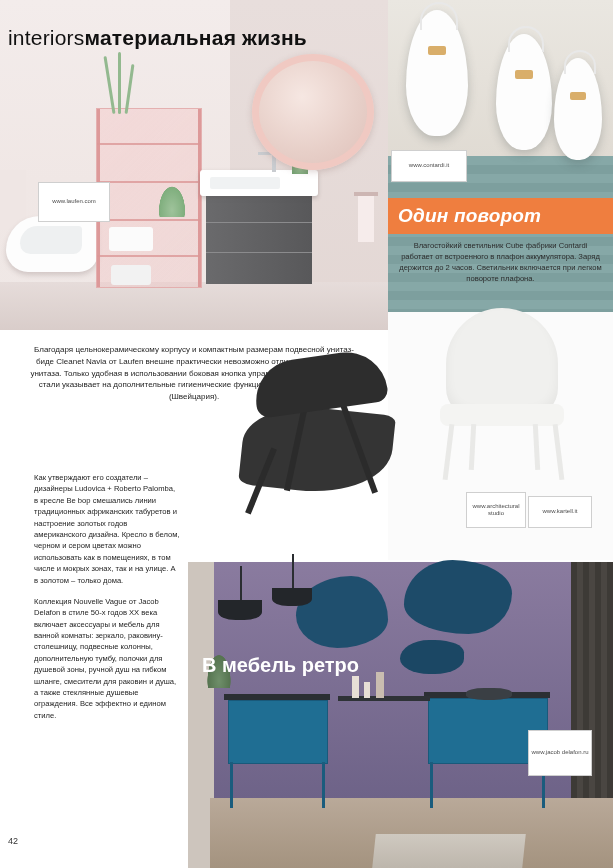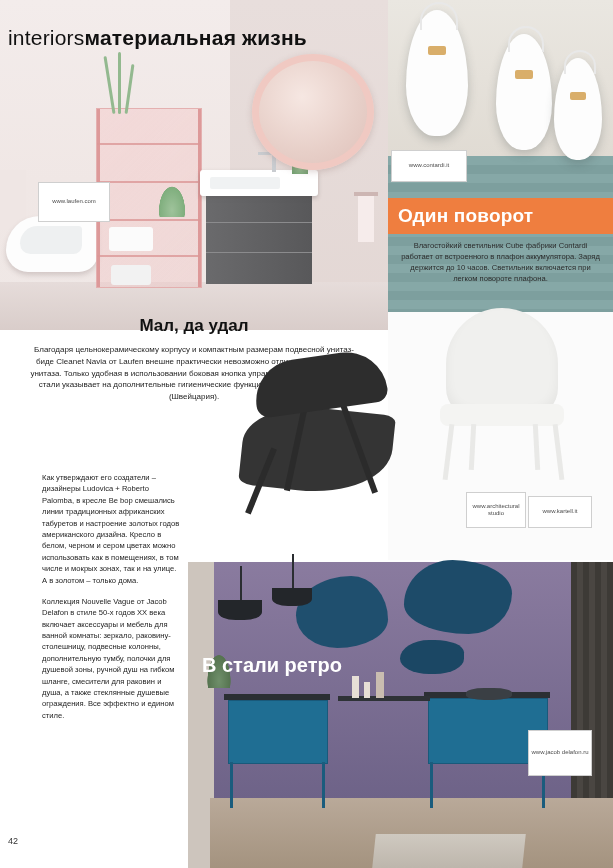--- a/index.html
+++ b/index.html
@@ -115,20 +115,21 @@
   .lamp-handle{position:absolute;border:2px solid #e8e8e8;border-bottom:none;border-radius:22px 22px 0 0;}
   .lamp-a .lamp-handle{left:14px;top:-8px;width:34px;height:26px;}
   .lamp-b .lamp-handle{left:12px;top:-8px;width:32px;height:24px;}
   .lamp-c .lamp-handle{left:10px;top:-8px;width:28px;height:22px;}
   .wm-contardi{left:391px;top:150px;width:70px;height:26px;}
 
   
   .banner-orange{
     position:absolute;left:388px;top:198px;width:225px;height:36px;
     background:#ef7e3f;
+    font-style:italic;
   }
   .banner-orange h2{
     margin:0;font-size:19px;line-height:36px;color:#ffffff;font-weight:700;
     padding-left:10px;letter-spacing:.2px;
   }
   .banner-text{
     position:absolute;left:388px;top:236px;width:225px;height:76px;
     font-size:7.6px;line-height:1.45;color:#2b2b2b;text-align:center;
     padding:4px 10px 0 10px;box-sizing:border-box;
   }
@@ -187,21 +188,21 @@
 
   
   .street-title{
     position:absolute;left:186px;top:466px;width:110px;
     font-size:17px;font-weight:700;color:#111;line-height:1.12;
   }
   .left-col{
     position:absolute;left:30px;top:472px;width:150px;
     font-size:7.6px;line-height:1.5;color:#1d1d1d;
   }
-  .left-col p{margin:0 0 10px 12px;}
+  .left-col p{margin:0 0 10px 4px;}
 
   .wm-archi{left:466px;top:492px;width:54px;height:30px;}
   .wm-kartell{left:528px;top:496px;width:58px;height:26px;}
 
   
   .photo-retro{
     position:absolute;left:188px;top:562px;width:425px;height:306px;overflow:hidden;
     background:linear-gradient(to bottom,#7e6f93 0%,#6b5f85 30%,#5d5476 60%,#4b4462 100%);
   }
   .retro-wall{
@@ -320,24 +321,23 @@
     <div class="lamp lamp-c">
       <div class="lamp-handle"></div>
       <div class="lamp-top"></div>
     </div>
   </div>
   <div class="wmark wm-contardi">www.contardi.it</div>
 
   <div class="banner-orange">
     <h2>Один поворот</h2>
   </div>
-  <div class="banner-text">Влагостойкий светильник Cube фабрики Contardi работает от встроенного в плафон аккумулятора. Заряд держится до 10 часов. Светильник включается при легком повороте плафона.</div>
+  <div class="banner-text">Влагостойкий светильник Cube фабрики Contardi работает от встроенного в плафон аккумулятора. Заряд держится до 2 часов. Светильник включается при легком повороте плафона.</div>
 
   <div class="mid-white"></div>
-  <div class="blk1-title">Мал, да удал</div>
   <div class="blk1-text">Благодаря цельнокерамическому корпусу и компактным размерам подвесной унитаз-биде Cleanet Navia от Laufen внешне практически невозможно отличить от обычного унитаза. Только удобная в использовании боковая кнопка управления из нержавеющей стали указывает на дополнительные гигиенические функции. Дизайн – Питер Вирц (Швейцария).</div>
 
   <div class="chair-white-bg"></div>
   <div class="chair-white"></div>
   <div class="chair-seat"></div>
   <div class="chair-leg cl3"></div>
   <div class="chair-leg cl4"></div>
   <div class="chair-leg cl1"></div>
   <div class="chair-leg cl2"></div>
   <div class="wmark wm-archi">www.architectural
@@ -376,19 +376,19 @@
   <div class="van-blue vb2"></div>
   <div class="retro-sink"></div>
   <div class="retro-counter"></div>
   <div class="bottle b1"></div>
   <div class="bottle b2"></div>
   <div class="bottle b3"></div>
   <div class="van-leg vl1"></div>
   <div class="van-leg vl2"></div>
   <div class="van-leg vl3"></div>
   <div class="van-leg vl4"></div>
-  <div class="retro-title">В стали ретро</div>
+  <div class="retro-title">В мебель ретро</div>
   <div class="wmark wm-jacob">www.jacob
 delafon.ru</div>
 
   <div class="page-num">42</div>
 
 </div>
 
 </body></html>

